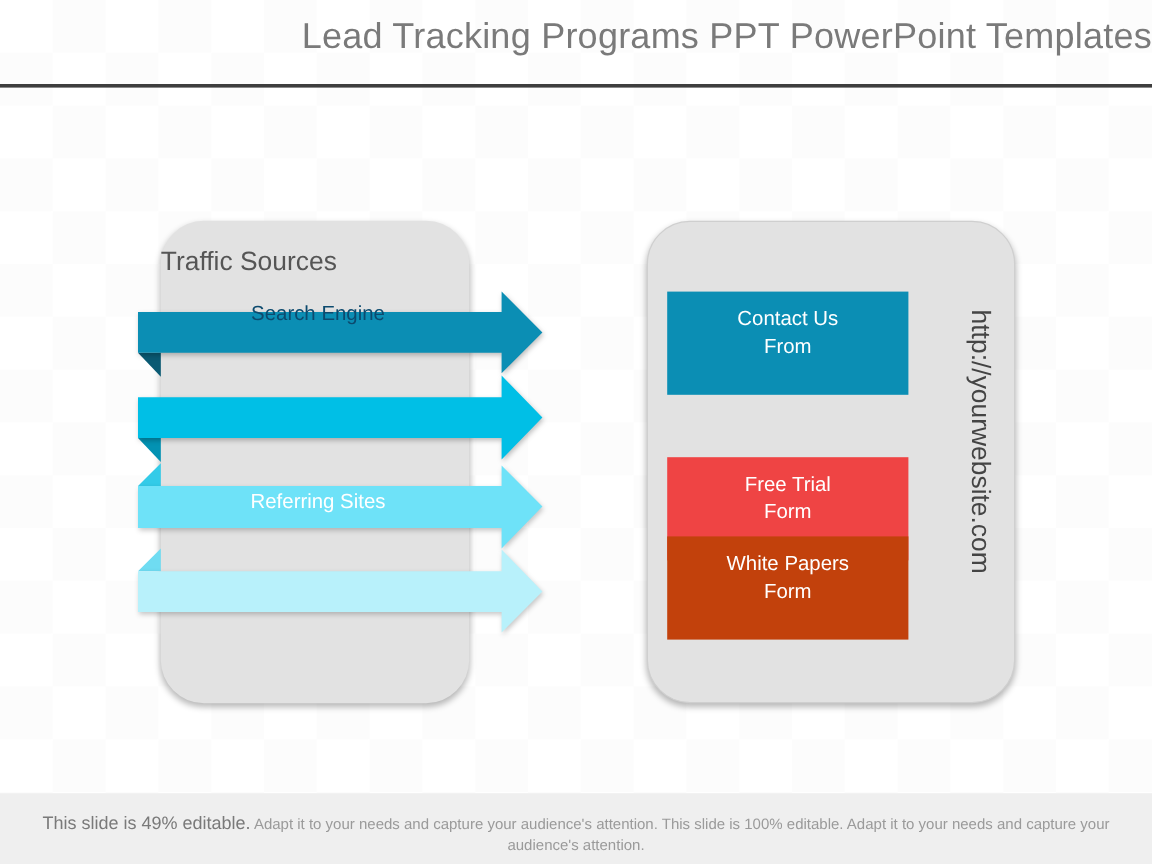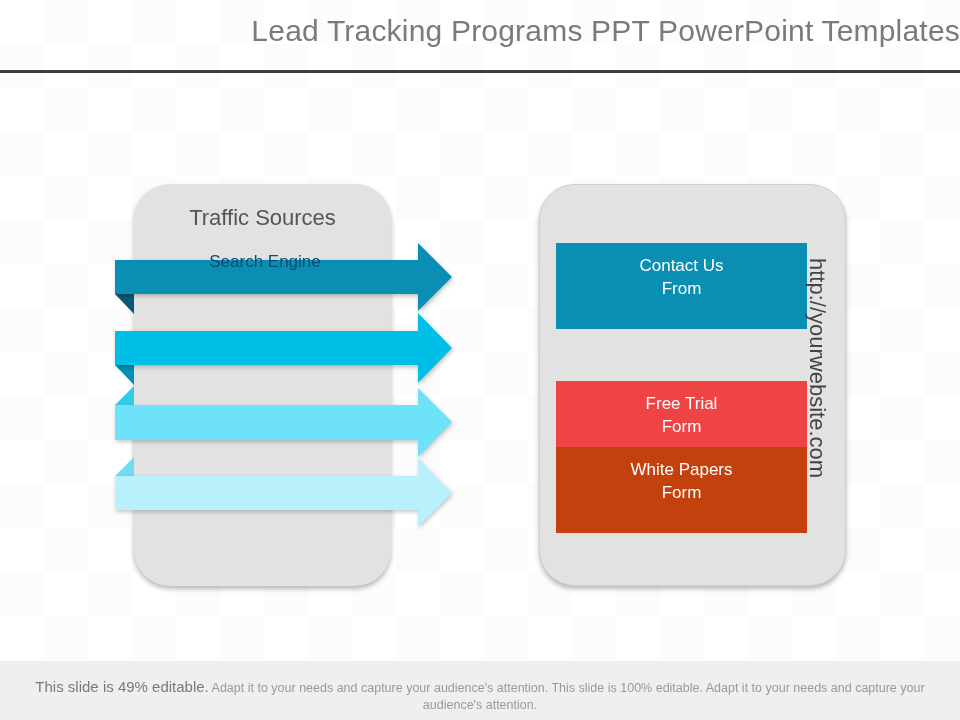--- a/index.html
+++ b/index.html
@@ -21,30 +21,30 @@
     .title-rule {
       position: absolute; left: 0; top: 70px; width: 960px; height: 3px; background: #3e3e3e;
     }
     .panel {
       position: absolute; background: #e2e2e2; border-radius: 36px;
       box-shadow: 0 3px 5px rgba(0,0,0,0.28);
     }
     .panel-left { left: 134px; top: 184px; width: 257px; height: 402px; }
     .panel-right { left: 539px; top: 184px; width: 307px; height: 402px; border: 1px solid #cfcfcf; }
     .panel-heading {
-      position: absolute; left: 134px; top: 205px; width: 257px; text-align: center;
+      position: absolute; left: 134px; top: 205px; width: 257px; text-align: left;
       font-size: 22px; color: #555555;
     }
     .arrow { position: absolute; left: 105px; width: 360px; height: 90px; }
     .arrow svg { position: absolute; left: 0; top: 0; overflow: visible; }
     .arrow-label {
       position: absolute; left: 10px; width: 300px; text-align: center; font-size: 17px;
     }
     .form-box {
-      position: absolute; left: 556px; width: 251px; height: 86px;
+      position: absolute; left: 556px; width: 201px; height: 86px;
       display: flex; flex-direction: column; align-items: center; justify-content: center;
       color: #ffffff; font-size: 17px; line-height: 23px; text-align: right;
       padding-bottom: 18px;
     }
     .url-text {
       position: absolute; left: 806px; top: 258px; width: 22px; height: 260px;
       writing-mode: vertical-rl; font-size: 22px; color: #444444; white-space: nowrap;
       line-height: 22px;
     }
     .footer {
@@ -76,20 +76,21 @@
     <polygon points="10,54 29,54 29,74" fill="#0392b3"></polygon>
     <polygon points="10,20 313,20 313,2 347,37 313,72 313,54 10,54" fill="#00bfe6" style="filter: drop-shadow(1px 2px 2px rgba(0,0,0,0.25));"></polygon>
   </svg>
 </div>
 
 <div class="arrow" style="top:386px;">
   <svg width="360" height="90">
     <polygon points="10,19 29,19 29,0" fill="#33cbe8"></polygon>
     <polygon points="10,19 313,19 313,2 347,36 313,71 313,54 10,54" fill="#6ee2f8" style="filter: drop-shadow(1px 2px 2px rgba(0,0,0,0.22));"></polygon>
   </svg>
+  <div class="arrow-label" style="top:22px; color:#ffffff;">Referring Sites</div>
 </div>
 
 <div class="arrow" style="top:456px;">
   <svg width="360" height="90">
     <polygon points="10,20 29,20 29,1" fill="#6fdcf2"></polygon>
     <polygon points="10,20 313,20 313,2 347,37 313,71 313,54 10,54" fill="#b8f1fb" style="filter: drop-shadow(1px 2px 2px rgba(0,0,0,0.22));"></polygon>
   </svg>
 </div>
 
 <div class="panel panel-right"></div>

